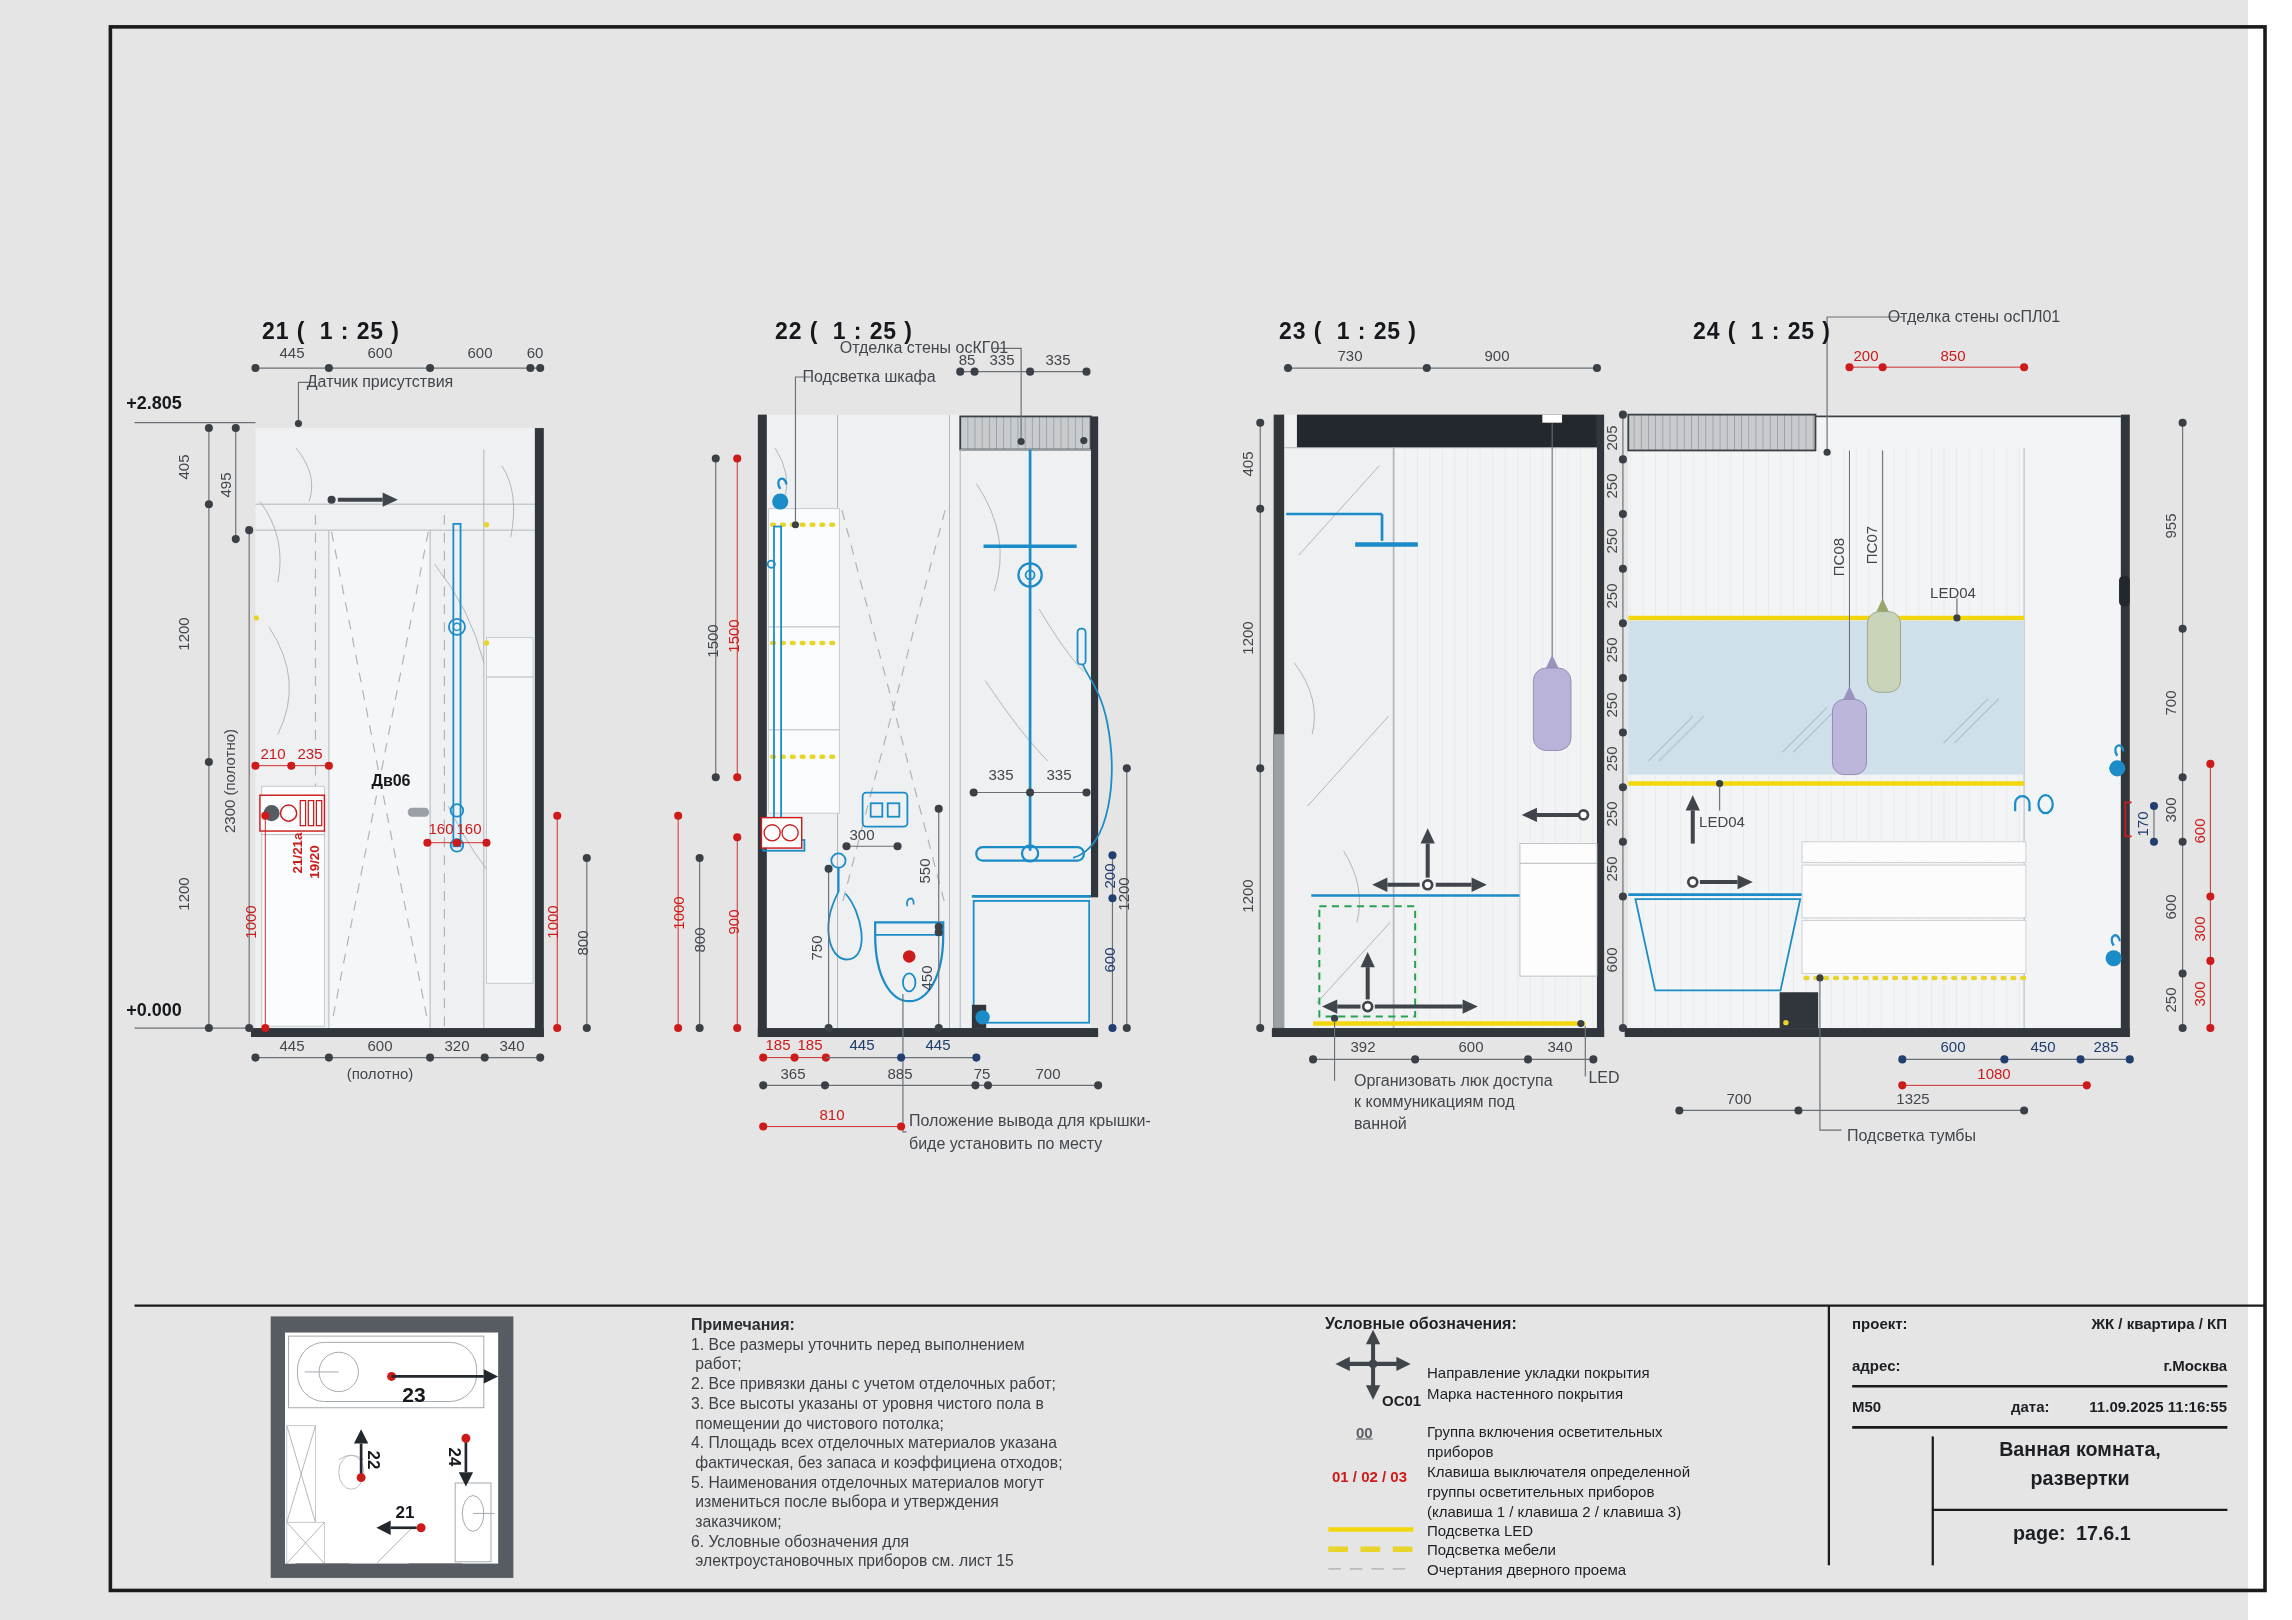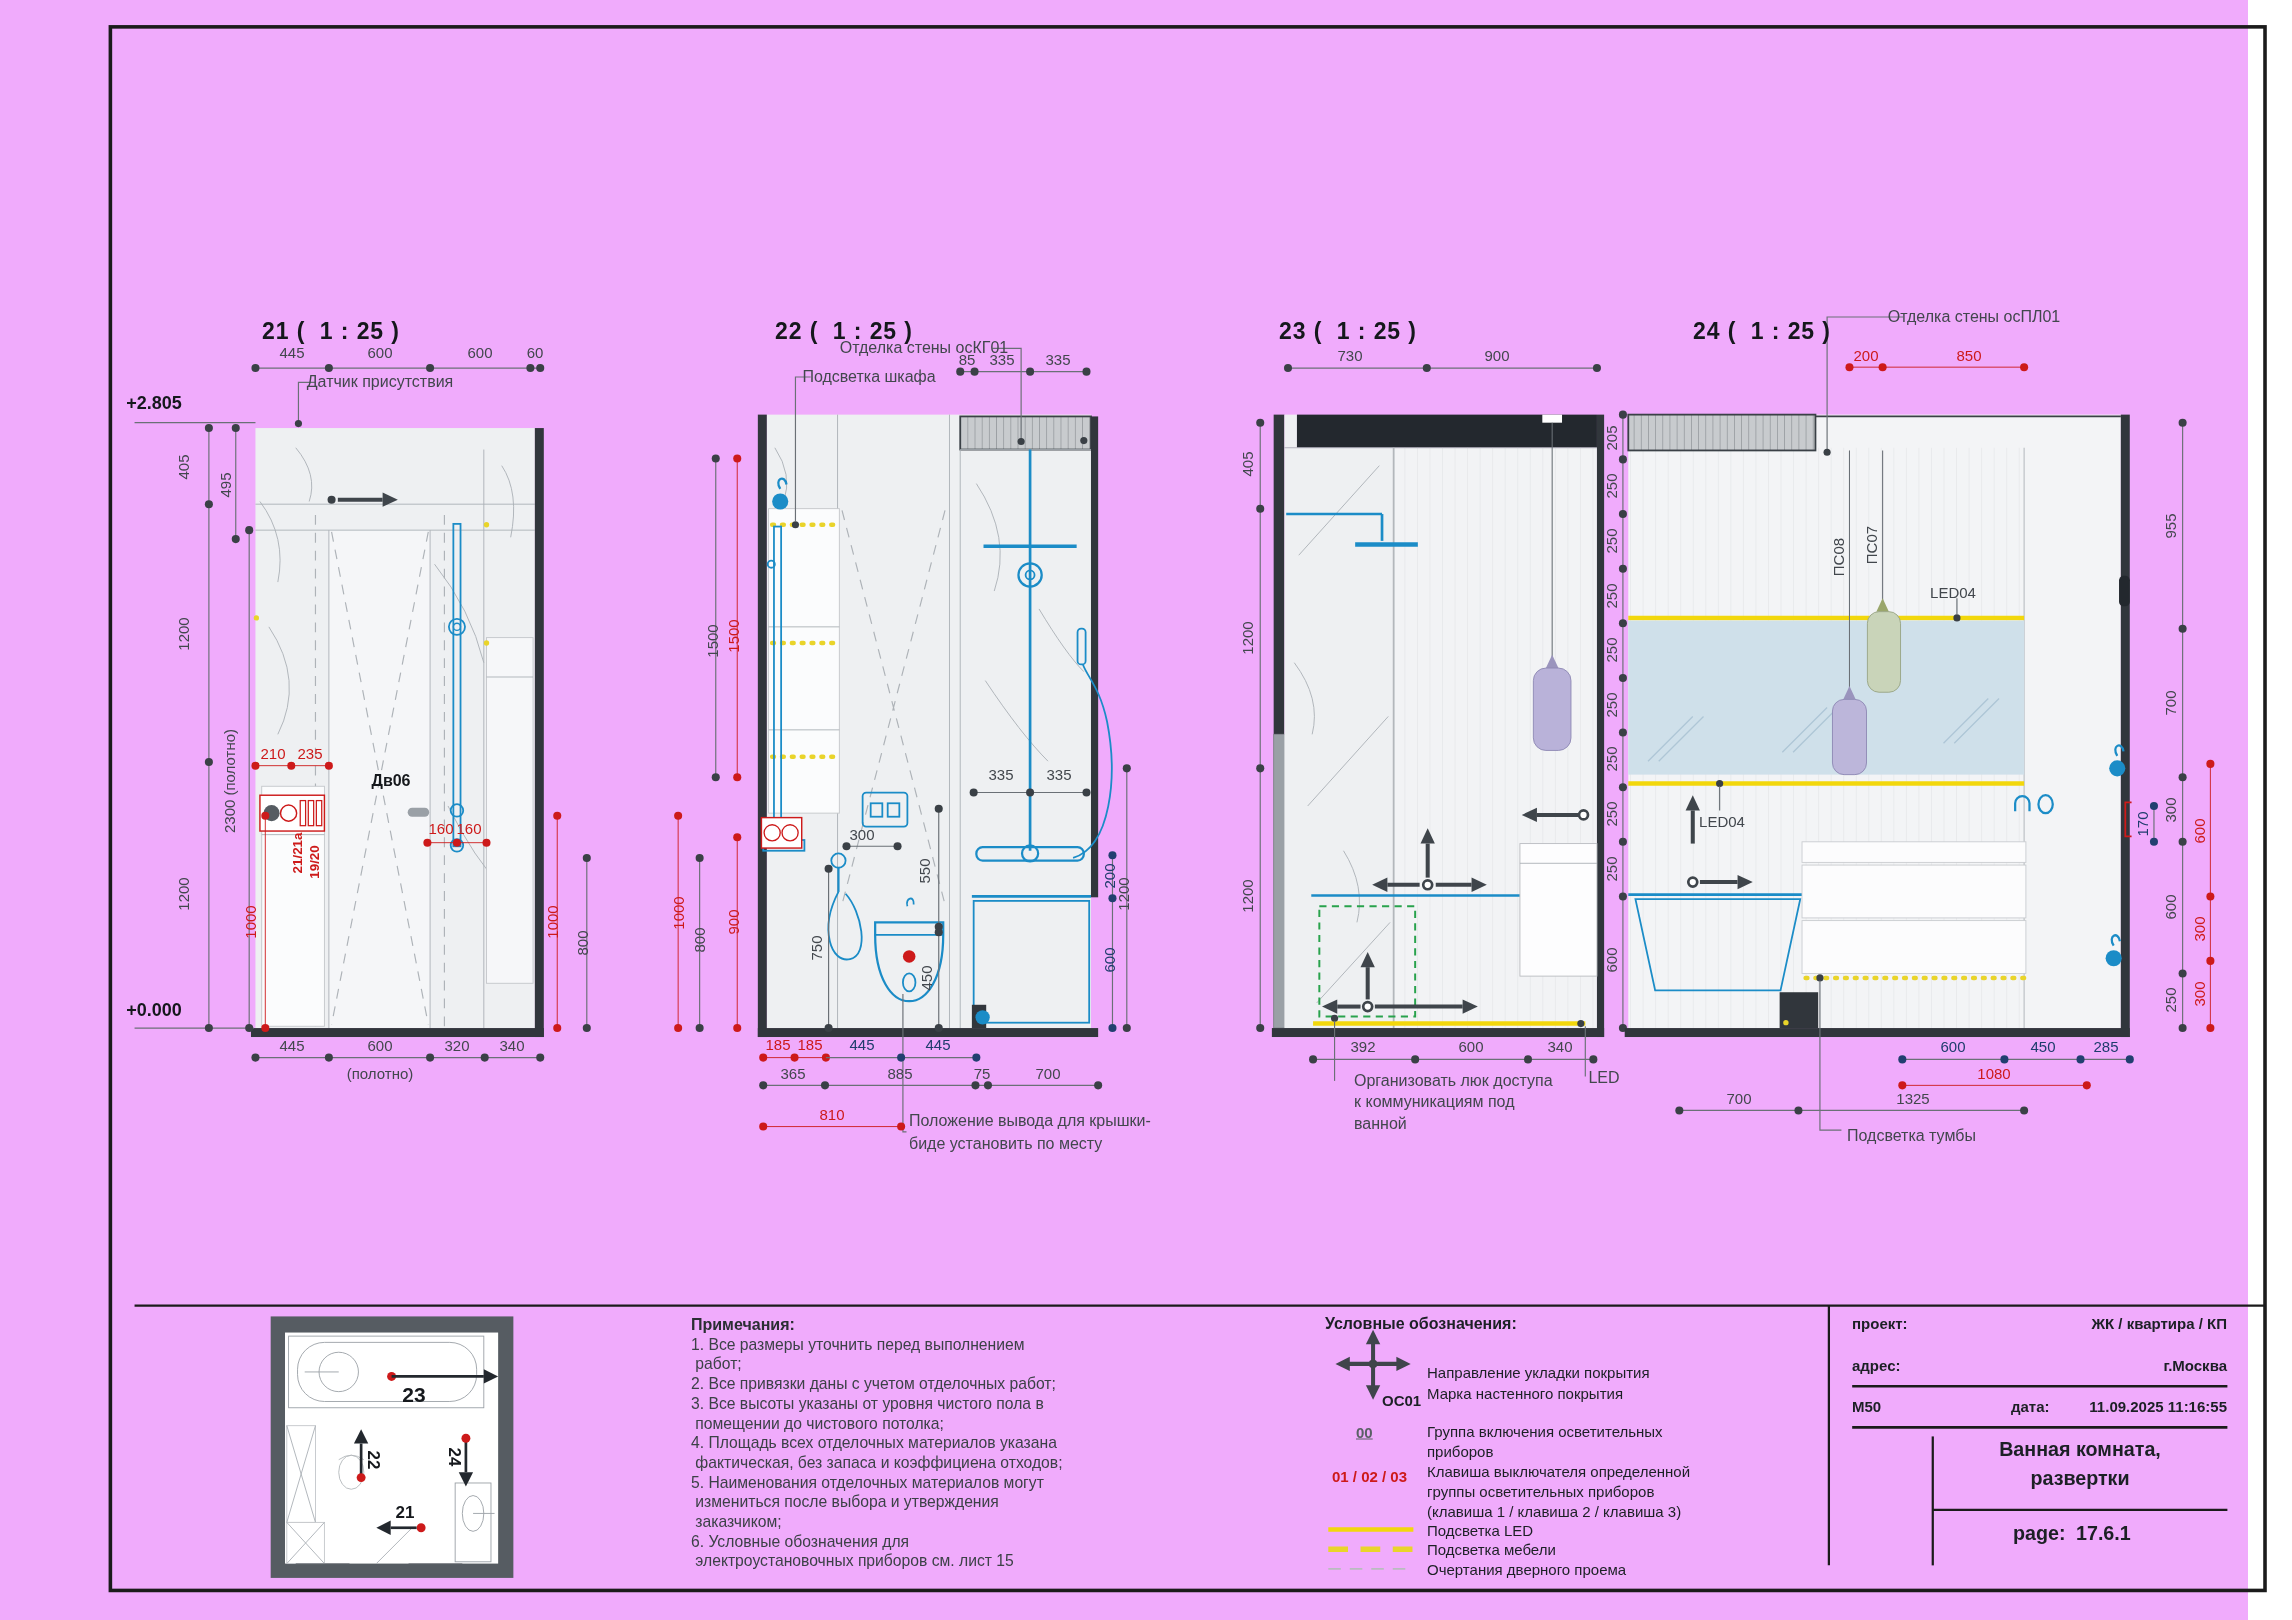--- a/index.html
+++ b/index.html
@@ -1,18 +1,18 @@
 <!DOCTYPE html>
 <html style="font-size:14.3px"><head>
 <meta charset="utf-8">
 <style>
   html,body{margin:0;padding:0;background:#ffffff;}
   body{width:2293px;height:1620px;overflow:hidden;position:relative;
        font-family:"Liberation Sans", sans-serif;}
-  .sheet{position:absolute;left:0;top:0;width:2248px;height:1620px;background:#f0abfc;}
+  .sheet{position:absolute;left:0;top:0;width:2248px;height:1620px;background:#e5e5e5;}
   svg{position:absolute;left:0;top:0;}
   
   .lbl{position:absolute;transform:translate(-50%,-50%);font-size:15px;color:#42474d;
        white-space:pre;line-height:1;}
   .lbl.rot{transform:translate(-50%,-50%) rotate(-90deg);}
   .lbl.rot2{transform:translate(-50%,-50%) rotate(90deg);}
   .lbl.la{transform:translate(0,-50%);}
   .lbl.bold{font-weight:bold;}
   .c-r{color:#cd1a1a;}
   .c-n{color:#1e3c6d;}
@@ -635,21 +635,21 @@
       <span class="lbl rot" style="left: 1611px; top: 960px;">600</span>
       <span class="lbl" style="left: 1363px; top: 1046px;">392</span>
       <span class="lbl" style="left: 1471px; top: 1046px;">600</span>
       <span class="lbl" style="left: 1560px; top: 1046px;">340</span>
       <span class="lbl" style="left: 1604px; top: 1078px; font-size: 16px;">LED</span>
       <span class="lbl la" style="left: 1354px; top: 1081px; font-size: 16px;">Организовать люк доступа</span>
       <span class="lbl la" style="left: 1354px; top: 1102px; font-size: 16px;">к коммуникациям под</span>
       <span class="lbl la" style="left: 1354px; top: 1124px; font-size: 16px;">ванной</span>
       <span class="lbl" style="left: 1974px; top: 317px; font-size: 16px;">Отделка стены осПЛ01</span>
       <span class="lbl c-r" style="left: 1866px; top: 355px;">200</span>
-      <span class="lbl c-r" style="left: 1953px; top: 355px; margin-left: 16px;">850</span>
+      <span class="lbl c-r" style="left: 1953px; top: 355px;">850</span>
       <span class="lbl rot" style="left: 1838px; top: 557px;">ПС08</span>
       <span class="lbl rot" style="left: 1871px; top: 545px;">ПС07</span>
       <span class="lbl" style="left: 1953px; top: 592px; font-size: 15px;">LED04</span>
       <span class="lbl" style="left: 1722px; top: 821px; font-size: 15px;">LED04</span>
       <span class="lbl rot" style="left: 2170px; top: 526px;">955</span>
       <span class="lbl rot" style="left: 2170px; top: 703px;">700</span>
       <span class="lbl c-n rot" style="left: 2142px; top: 824px;">170</span>
       <span class="lbl rot" style="left: 2170px; top: 810px;">300</span>
       <span class="lbl rot" style="left: 2170px; top: 907px;">600</span>
       <span class="lbl rot" style="left: 2170px; top: 1000px;">250</span>

